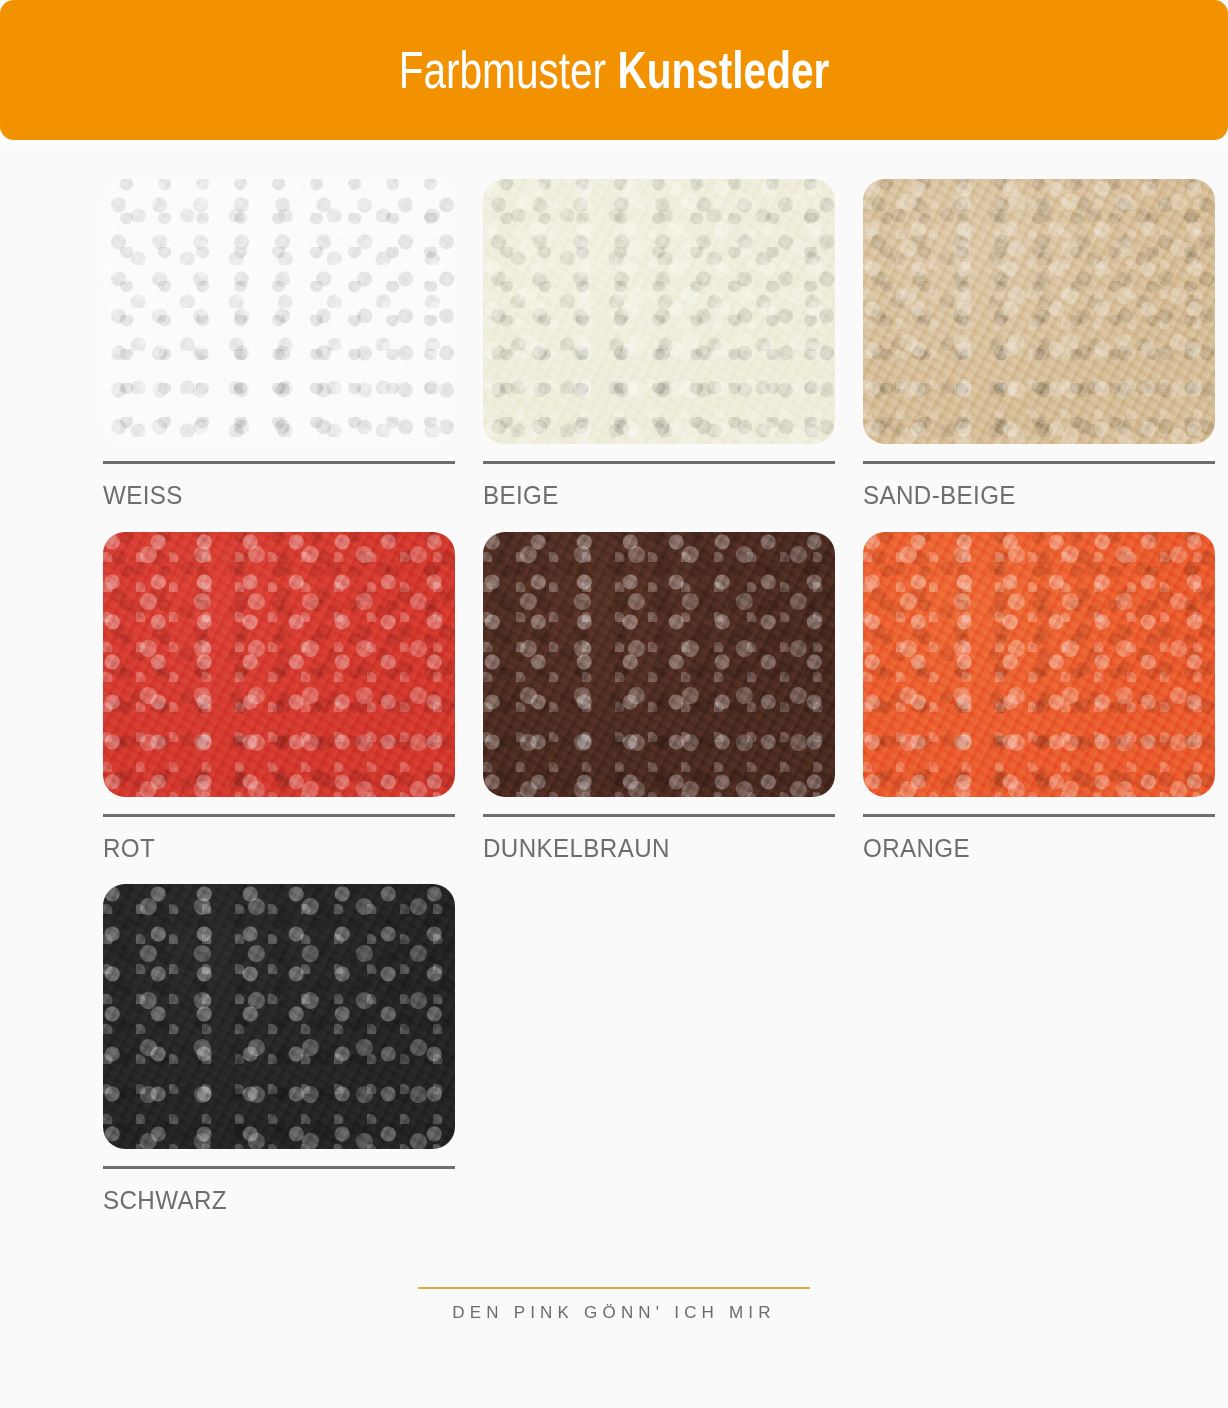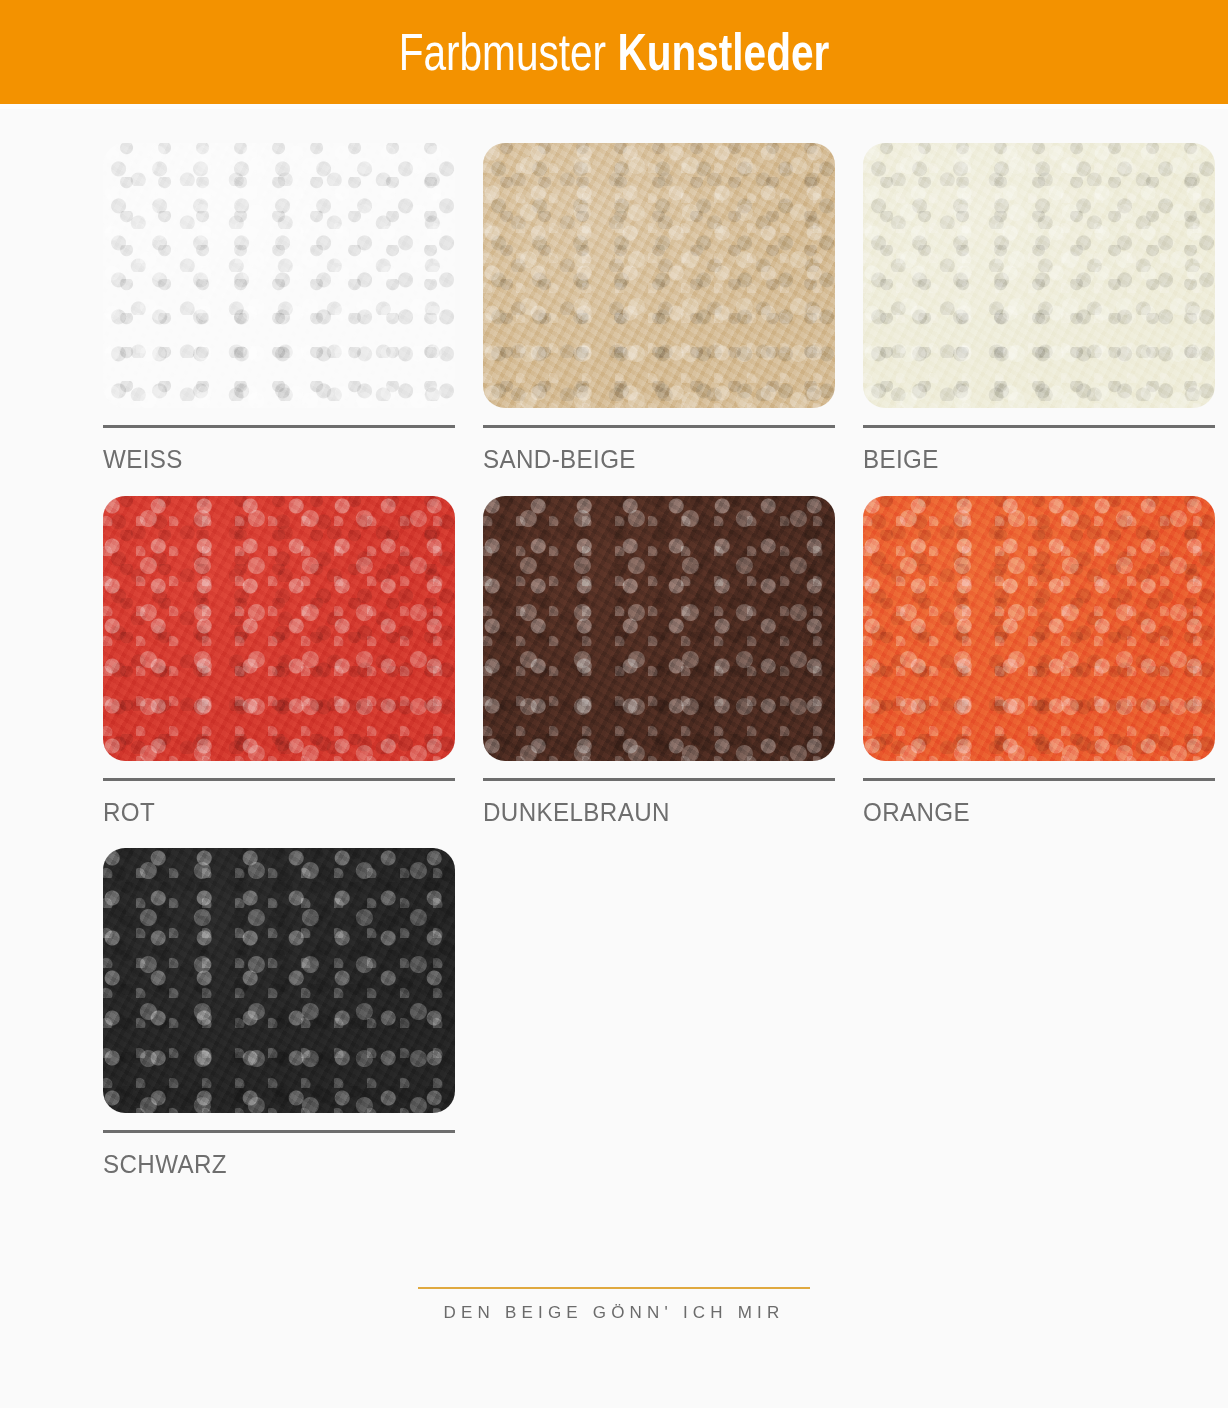--- a/index.html
+++ b/index.html
@@ -17,26 +17,27 @@
     width: 1228px;
     height: 1408px;
     background: #fafafa;
     display: flex;
     flex-direction: column;
   }
 
   
   .header {
     width: 100%;
-    height: 104px;
+    height: 140px;
     background: #f39200;
     display: flex;
     align-items: center;
     justify-content: center;
     flex: 0 0 auto;
+    border-radius: 14px;
   }
 
   .header-title {
     color: #ffffff;
     font-size: 52px;
     line-height: 1;
     letter-spacing: 0px;
     white-space: nowrap;
     transform: scaleX(0.78);
     transform-origin: center center;
@@ -198,28 +199,28 @@
   <div class="header-underline"></div>
 
   <div class="grid-wrap">
     <div class="grid" id="grid">
         <div class="cell">
           <div class="swatch" style="background: rgb(251, 251, 251);"></div>
           <div class="divider"></div>
           <div class="label"><span>WEISS</span></div>
         </div>
         <div class="cell">
+          <div class="swatch" style="background: rgb(238, 236, 216);"></div>
+          <div class="divider"></div>
+          <div class="label"><span>BEIGE</span></div>
+        </div>
+        <div class="cell">
           <div class="swatch" style="background: rgb(212, 186, 146);"></div>
           <div class="divider"></div>
           <div class="label"><span>SAND-BEIGE</span></div>
-        </div>
-        <div class="cell">
-          <div class="swatch" style="background: rgb(238, 236, 216);"></div>
-          <div class="divider"></div>
-          <div class="label"><span>BEIGE</span></div>
         </div>
         <div class="cell">
           <div class="swatch" style="background: rgb(209, 54, 44);"></div>
           <div class="divider"></div>
           <div class="label"><span>ROT</span></div>
         </div>
         <div class="cell">
           <div class="swatch" style="background: rgb(72, 41, 31);"></div>
           <div class="divider"></div>
           <div class="label"><span>DUNKELBRAUN</span></div>
@@ -232,16 +233,16 @@
         <div class="cell">
           <div class="swatch" style="background: rgb(35, 35, 35);"></div>
           <div class="divider"></div>
           <div class="label"><span>SCHWARZ</span></div>
         </div>
       </div>
   </div>
 
   <div class="footer">
     <div class="logo-rule"></div>
-    <div class="tagline">DEN BEIGE GÖNN' ICH MIR</div>
+    <div class="tagline">DEN PINK GÖNN' ICH MIR</div>
   </div>
 
 </div>
 
 </body></html>

